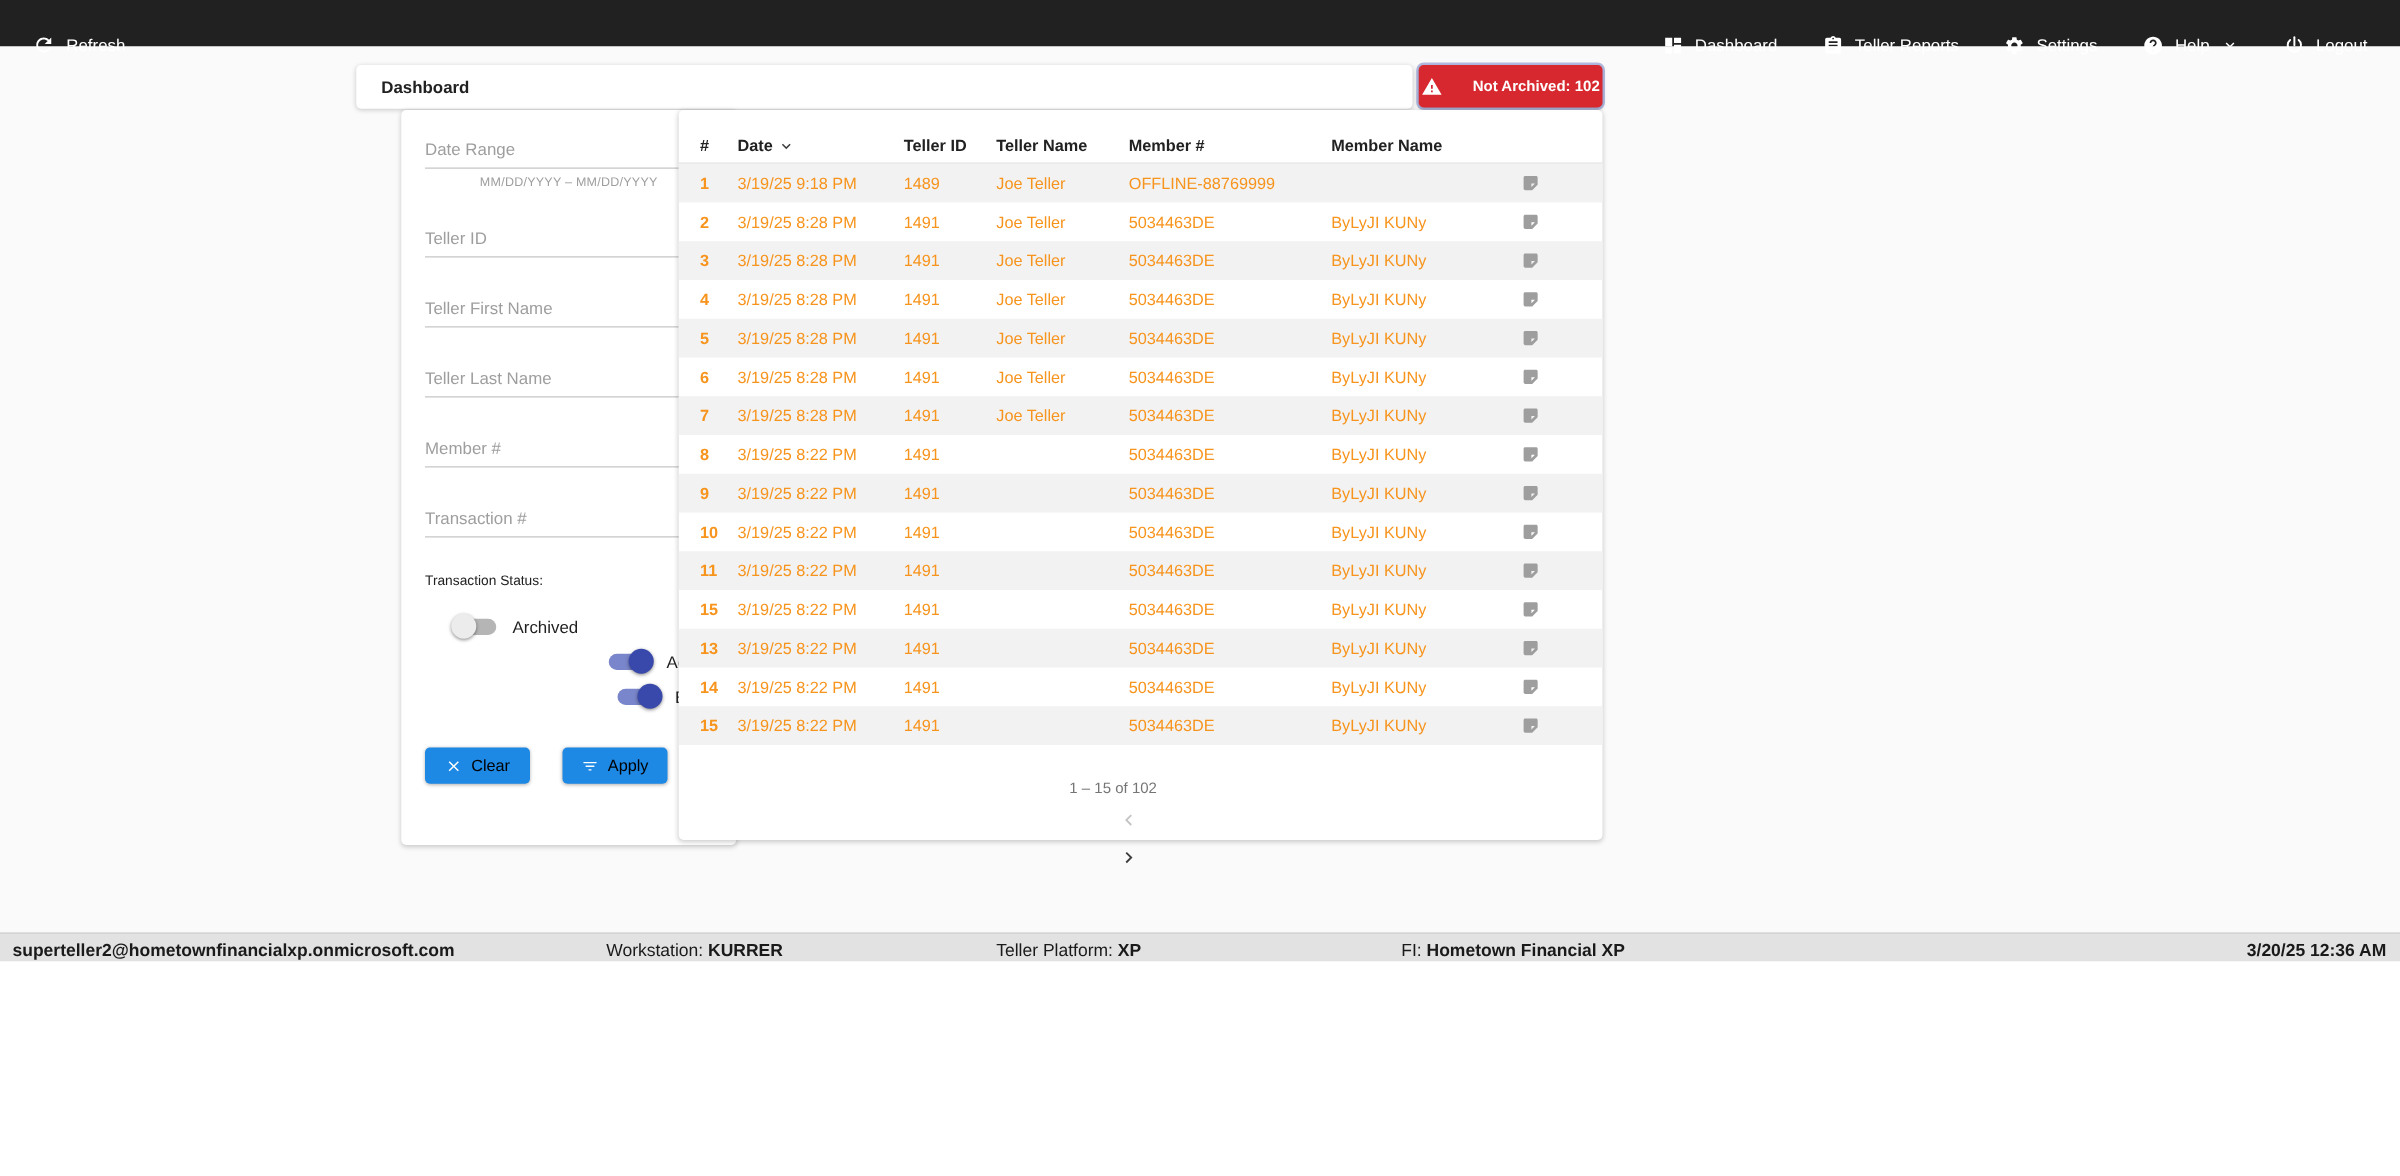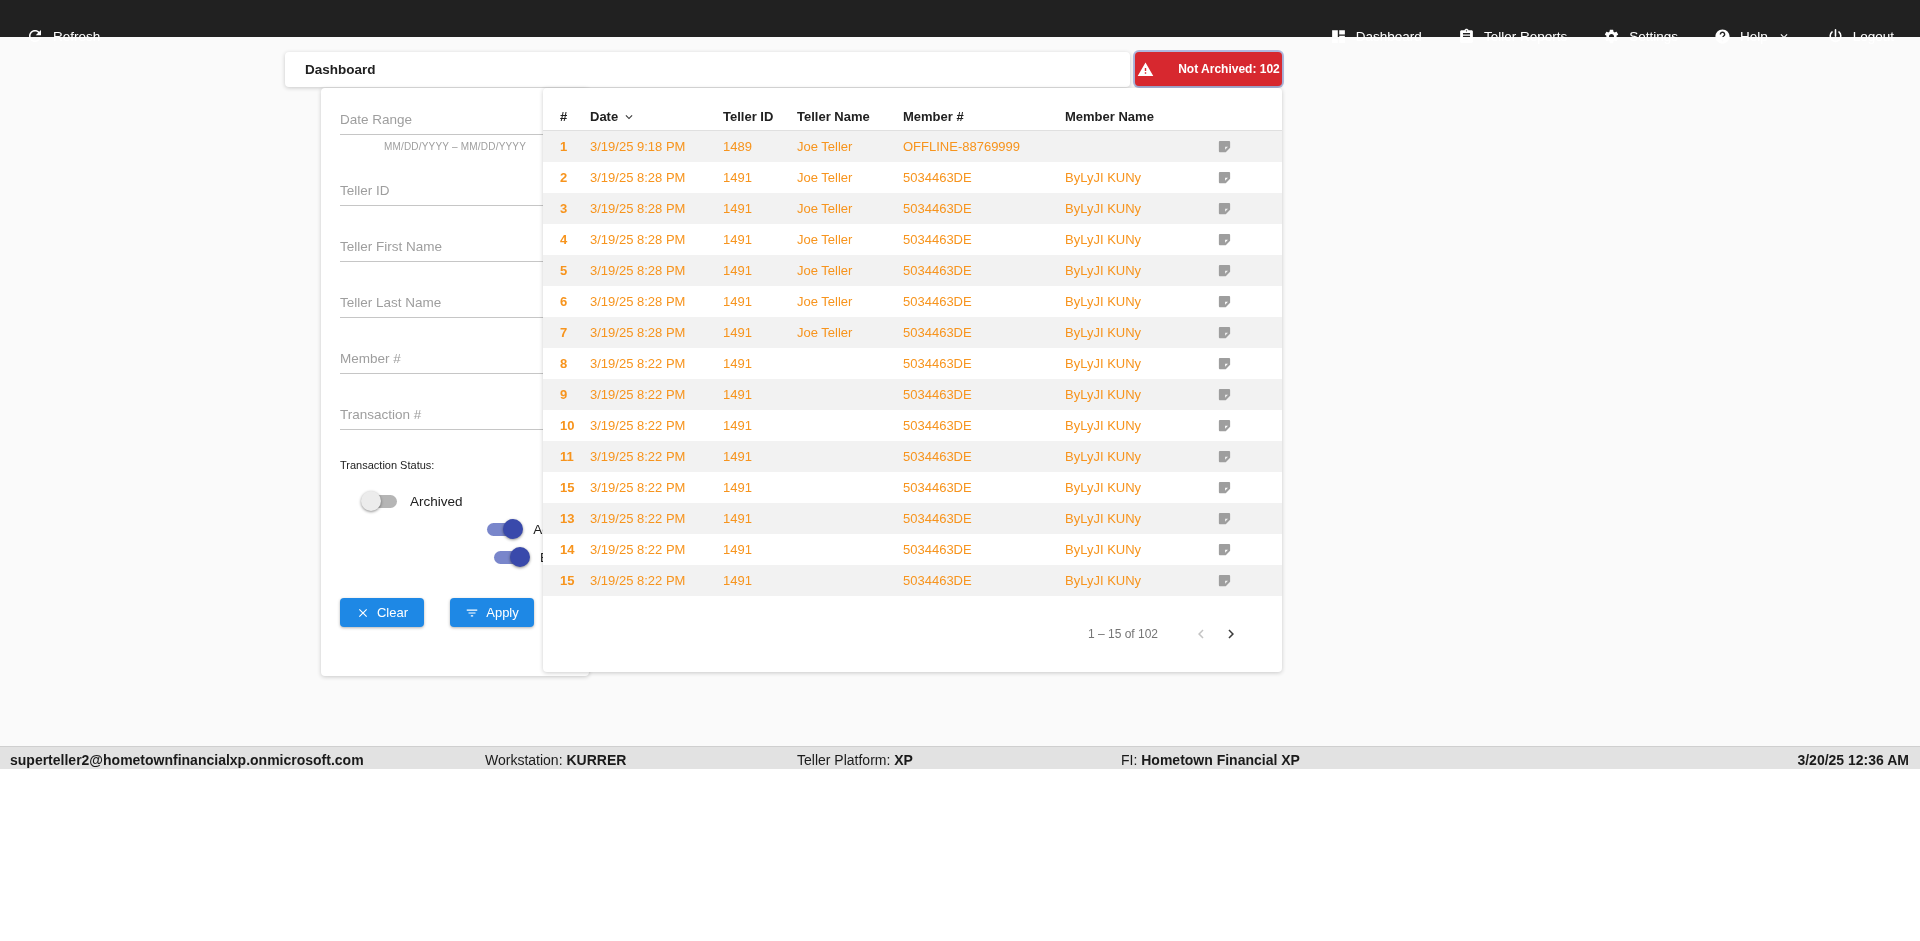--- a/index.html
+++ b/index.html
@@ -63,21 +63,21 @@
     position:absolute; left:-3px; top:-3.5px; width:20px; height:20px; border-radius:50%;
     background:#ececec; box-shadow:0 1px 3px rgba(0,0,0,.45);
   }
   .switch.on { background:var(--toggle-on-track,#7986cb); }
   .switch.on .knob { left:16px; background:var(--toggle-on-knob,#3949ab); }
   .toggle-row .tlabel { font-size:13.5px; color:#212121; }
 
   .btn-row { display:flex; margin-top:27px; }
   .btn {
     width:84px; height:29px; border:none; border-radius:4px;
-    background:var(--accent-blue,#1e88e5); color:#ffffff; font-size:13px;
+    background:var(--accent-blue,#1e88e5); color:#000000; font-size:13px;
     display:flex; align-items:center; justify-content:center; gap:7px; cursor:pointer;
     box-shadow:0 1px 3px rgba(0,0,0,.3);
     font-family:"Liberation Sans",sans-serif;
   }
   .btn + .btn { margin-left:26px; }
 
   
   .table-card {
     position:absolute; left:543px; top:51px; width:739px; height:584px;
     padding-top:15px;
@@ -91,21 +91,21 @@
   .thead .hcell { font-size:13px; font-weight:bold; color:#212121; display:flex; align-items:center; gap:4px; }
   .thead .sortable { cursor:pointer; }
   .trow { height:31px; font-size:13px; color:var(--accent-orange,#f7941d); cursor:pointer; }
   .trow:nth-child(odd) { background:#f2f2f2; }
   .trow .num { font-weight:bold; }
   .trow .note { color:#9e9e9e; padding-left:2px; }
   .trow .c { overflow:hidden; white-space:nowrap; }
 
   .pagination {
     display:flex; align-items:center; justify-content:flex-end;
-    margin-top:27px; padding-right:40px; gap:8px;
+    margin-top:27px; padding-right:20px; gap:8px;flex-direction:column;
   }
   .pagination .range { font-size:12px; color:#757575; margin-right:24px; }
   .pg-btn { background:none; border:none; cursor:pointer; padding:2px; }
   .pg-btn.disabled { color:#c4c4c4; }
   .pg-btn.enabled { color:#3c3c3c; }
 
   
   .footer {
     position:absolute; top:746px; left:0; width:1920px; height:23px;
     background:#e2e2e2; border-top:1px solid #cfcfcf;

